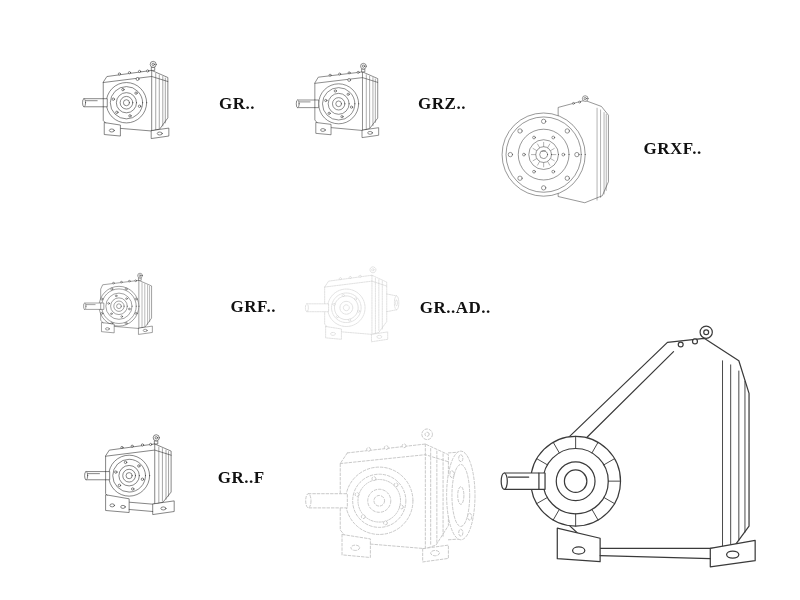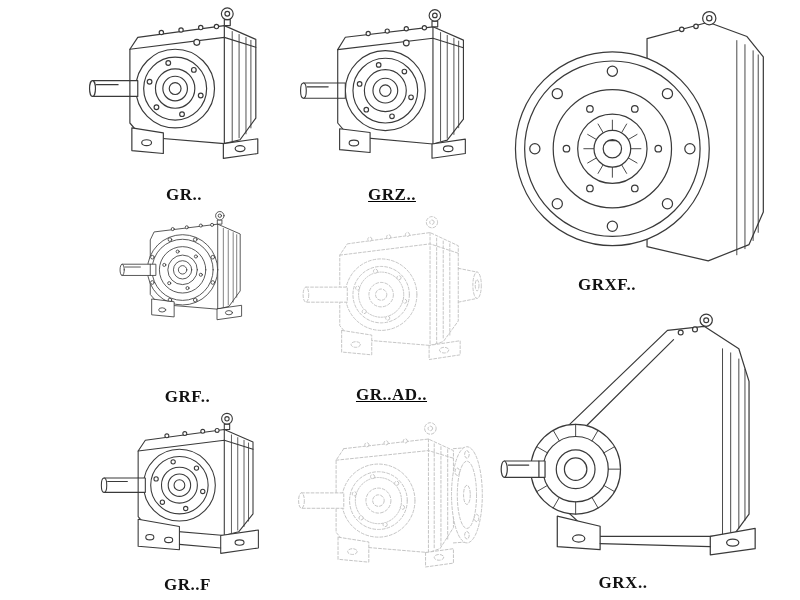--- a/index.html
+++ b/index.html
@@ -1,35 +1,35 @@
 <!DOCTYPE html>
 <html><head>
 <meta charset="utf-8">
 <style>
   html,body{margin:0;padding:0;}
   body{
     width:800px;height:600px;background:#ffffff;position:relative;overflow:hidden;
     font-family:"Liberation Sans",sans-serif;
   }
-  .cell{position:absolute;display:flex;flex-direction:column;align-items:center;}
+  .cell{position:absolute;display:flex;flex-direction:row;align-items:center;}
   .cell svg{flex:1 1 auto;width:100%;height:calc(100% - 26px);}
   .fig-label{
     height:24px;line-height:22px;text-align:center;width:100%;
     font-family:"Liberation Serif",serif;font-weight:700;font-size:17px;
     color:#111111;letter-spacing:0.5px;
   }
   .shift-left-lg{padding-right:76px;box-sizing:border-box;}
   .shift-left-md{padding-right:44px;box-sizing:border-box;}
   
   #cell-gr   {left:78px;  top:2px;   width:212px; height:206px;}
-  #cell-grz  {left:292px; top:2px;   width:200px; height:206px;text-decoration:underline;}
+  #cell-grz  {left:292px; top:2px;   width:200px; height:206px;}
   #cell-grxf {left:492px; top:2px;   width:306px; height:296px;align-items:center;}
   #cell-grf  {left:80px;  top:208px; width:215px; height:200px;gap:48px;}
-  #cell-grad {left:288px; top:210px; width:207px; height:198px;text-decoration:underline;}
-  #cell-grft {left:80px;  top:408px; width:215px; height:190px;}
+  #cell-grad {left:300px; top:210px; width:207px; height:198px;}
+  #cell-grft {left:80px;  top:384px; width:215px; height:190px;}
   #cell-gram {left:288px; top:408px; width:202px; height:190px;}
   #cell-grx  {left:492px; top:300px; width:306px; height:296px;}
   
   .solid{fill:#ffffff;stroke:#3a3a3a;stroke-width:1.2;stroke-linejoin:round;stroke-linecap:round;}
   .thin{stroke-width:0.9;fill:none;}
   .nofill{fill:none;}
   .ghost{fill:#ffffff;stroke:#c2c2c2;stroke-width:1;stroke-linejoin:round;stroke-linecap:round;stroke-dasharray:3 2;}
 </style>
 </head>
 <body>
@@ -410,14 +410,13 @@
       </g>
       <g>
         <path d="M64 206 L64 236 L106 239 L106 216 Z"></path>
           <ellipse cx="85" cy="228" rx="6" ry="3.5"></ellipse>
         <path d="M214 226 L214 244 L258 238 L258 218 Z"></path>
           <ellipse cx="236" cy="232" rx="6" ry="3.5"></ellipse>
         <path class="nofill" d="M106 233 L214 236"></path>
       </g>
     </g>
   </svg>
-  <div class="fig-label shift-left-md">GRX..</div>
 </div>
 
 </body></html>

